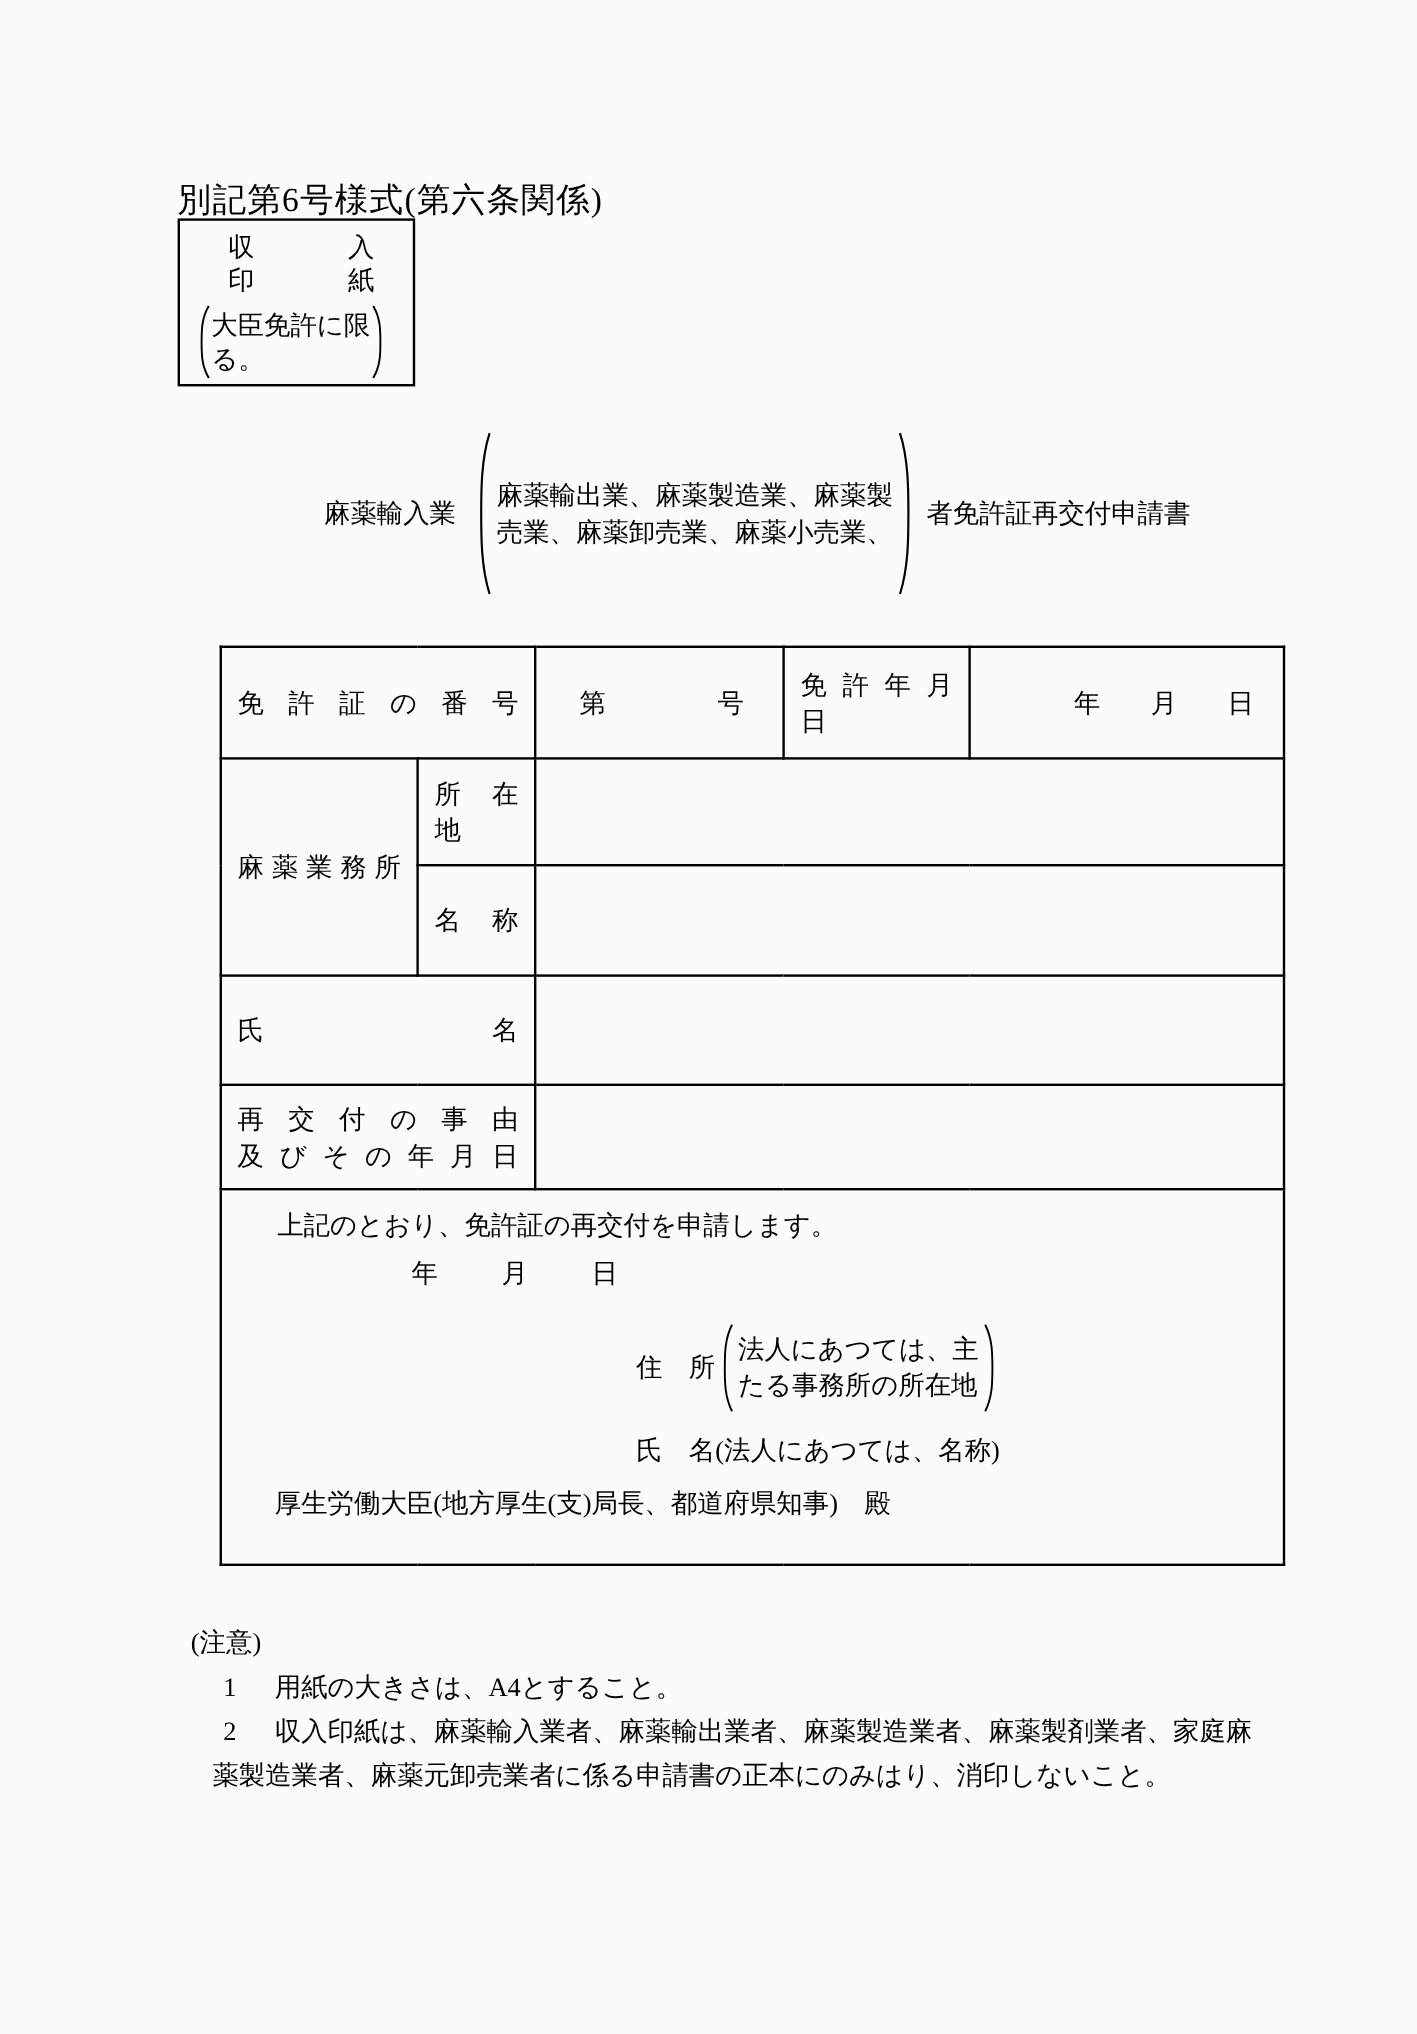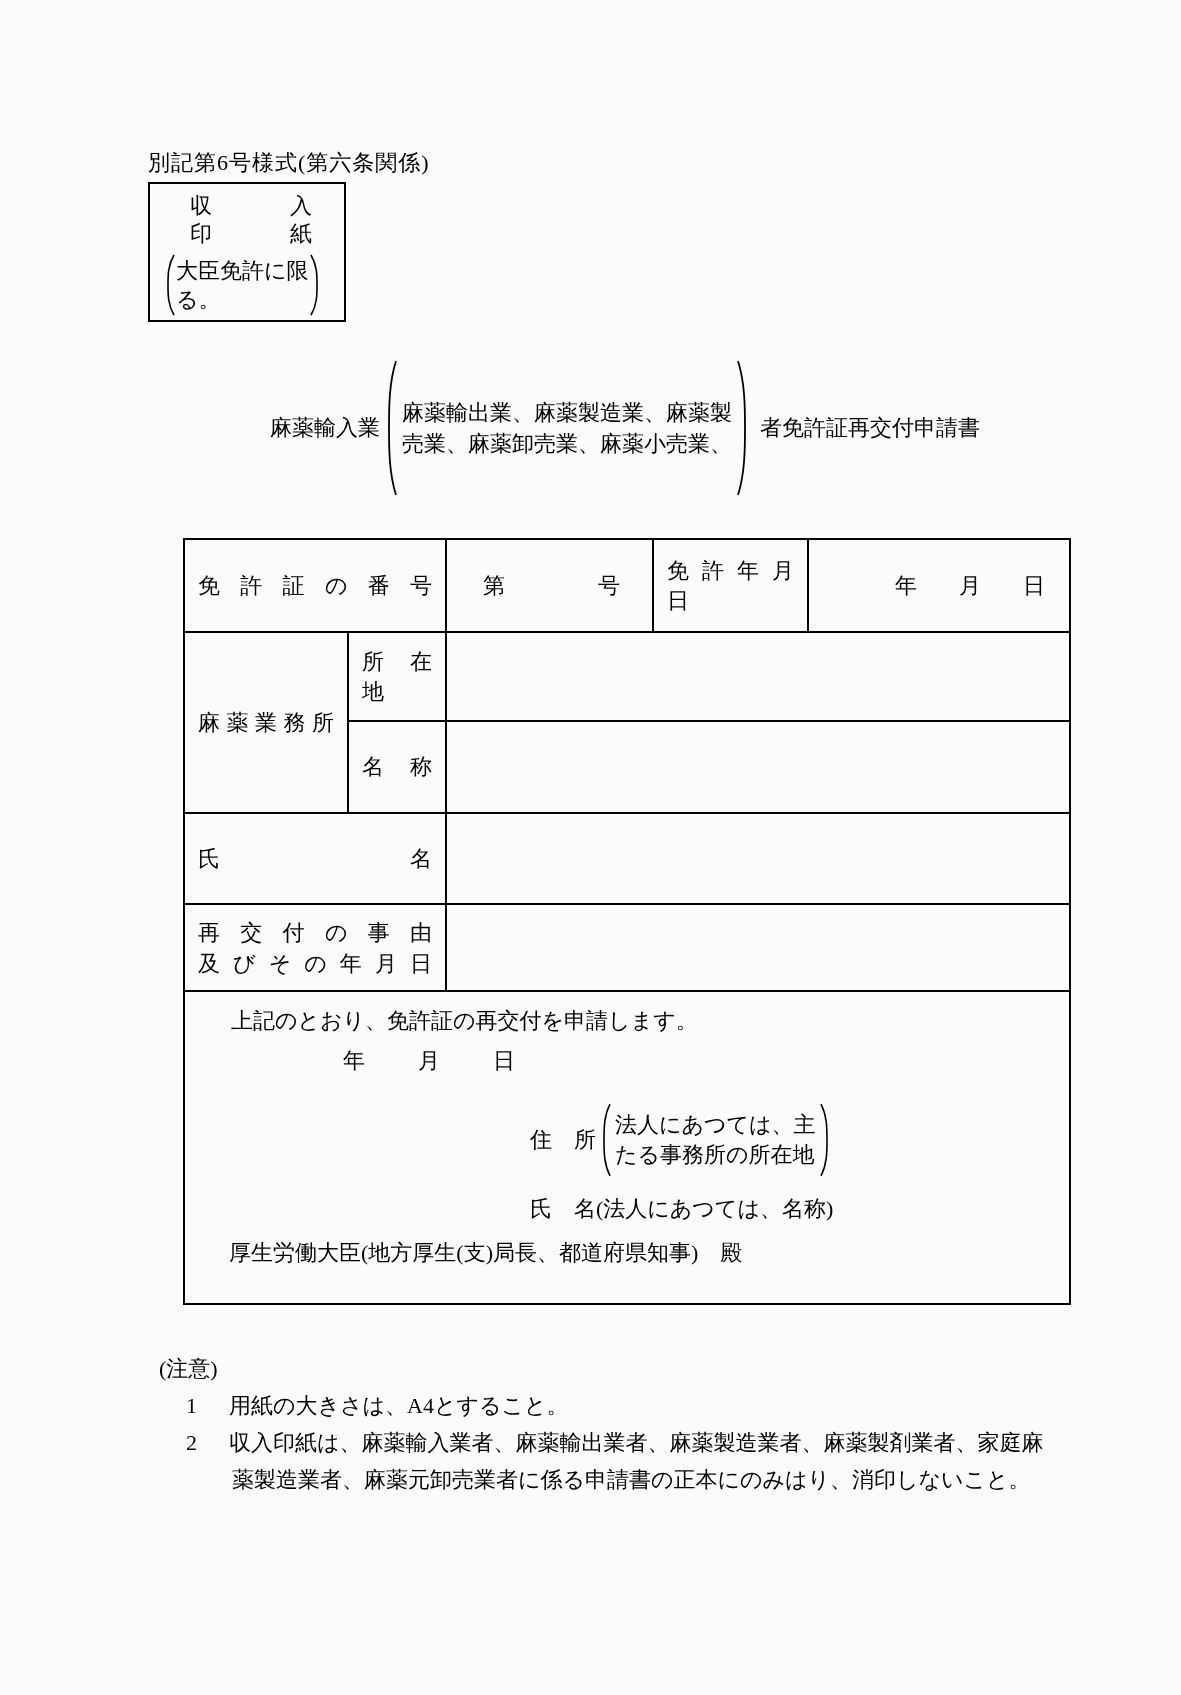--- a/index.html
+++ b/index.html
@@ -8,38 +8,38 @@
     position:relative;
     width:1181px; height:1695px;
     background:#fbfbfb;
     color:#000;
     font-family:"Liberation Serif","DejaVu Serif",serif;
     font-size:22px;
     overflow:hidden;
     margin:0 auto;
   }
   
-  .form-label { position:absolute; left:148px; top:148px; font-size:22px; letter-spacing:1px; }
+  .form-label { position:absolute; left:148px; top:148px; font-size:28px; letter-spacing:1px; }
   
   .stamp-box {
     position:absolute; left:148px; top:182px;
     width:198px; height:140px;
     border:2px solid #000;
   }
   .stamp-row { margin:0; padding-left:40px; line-height:28px; letter-spacing:3px; }
   .stamp-rows { padding-top:10px;font-family:Liberation Mono, monospace; }
   .stamp-note { display:flex; align-items:center; padding-left:14px; margin-top:3px; }
   .stamp-note .note-text { line-height:29px; }
   .paren svg { display:block; }
   
   .heading {
     position:absolute; left:270px; top:358px;
     display:flex; align-items:center;
   }
-  .heading .prefix { margin-right:4px; }
+  .heading .prefix { margin-right:16px; }
   .brace-group { display:flex; align-items:center; }
   .brace-lines { padding:0 4px; line-height:31px; }
   .heading .suffix { margin-left:10px; }
   
   table.main {
     position:absolute; left:148px; top:538px;
     width:886px; border-collapse:collapse; table-layout:fixed;
     font-size:22px;
     margin-left:35px;
   }
@@ -56,21 +56,21 @@
   .st-addr  { position:absolute; left:345px; top:110px; display:flex; align-items:center; }
   .st-addr .addr-label { margin-right:4px; }
   .st-addr .note-text { line-height:30px; padding:0 3px; }
   .st-name  { position:absolute; left:345px; top:202px; line-height:30px; }
   .st-recipient { position:absolute; left:44px; top:246px; line-height:30px; }
   
   .notes { position:absolute; left:159px; top:1350px; }
   .notes .line { line-height:37px; white-space:nowrap; }
   .note-item-line { margin-left:27px; }
   .note-num { display:inline-block; width:43px; }
-  .note-cont { margin-left:60px;text-align:center; }
+  .note-cont { margin-left:18px; }
 </style>
 </head>
 <body>
 
 <div class="page">
 
   <div class="form-label">別記第6号様式(第六条関係)</div>
 
   <div class="stamp-box">
     <div class="stamp-rows">

